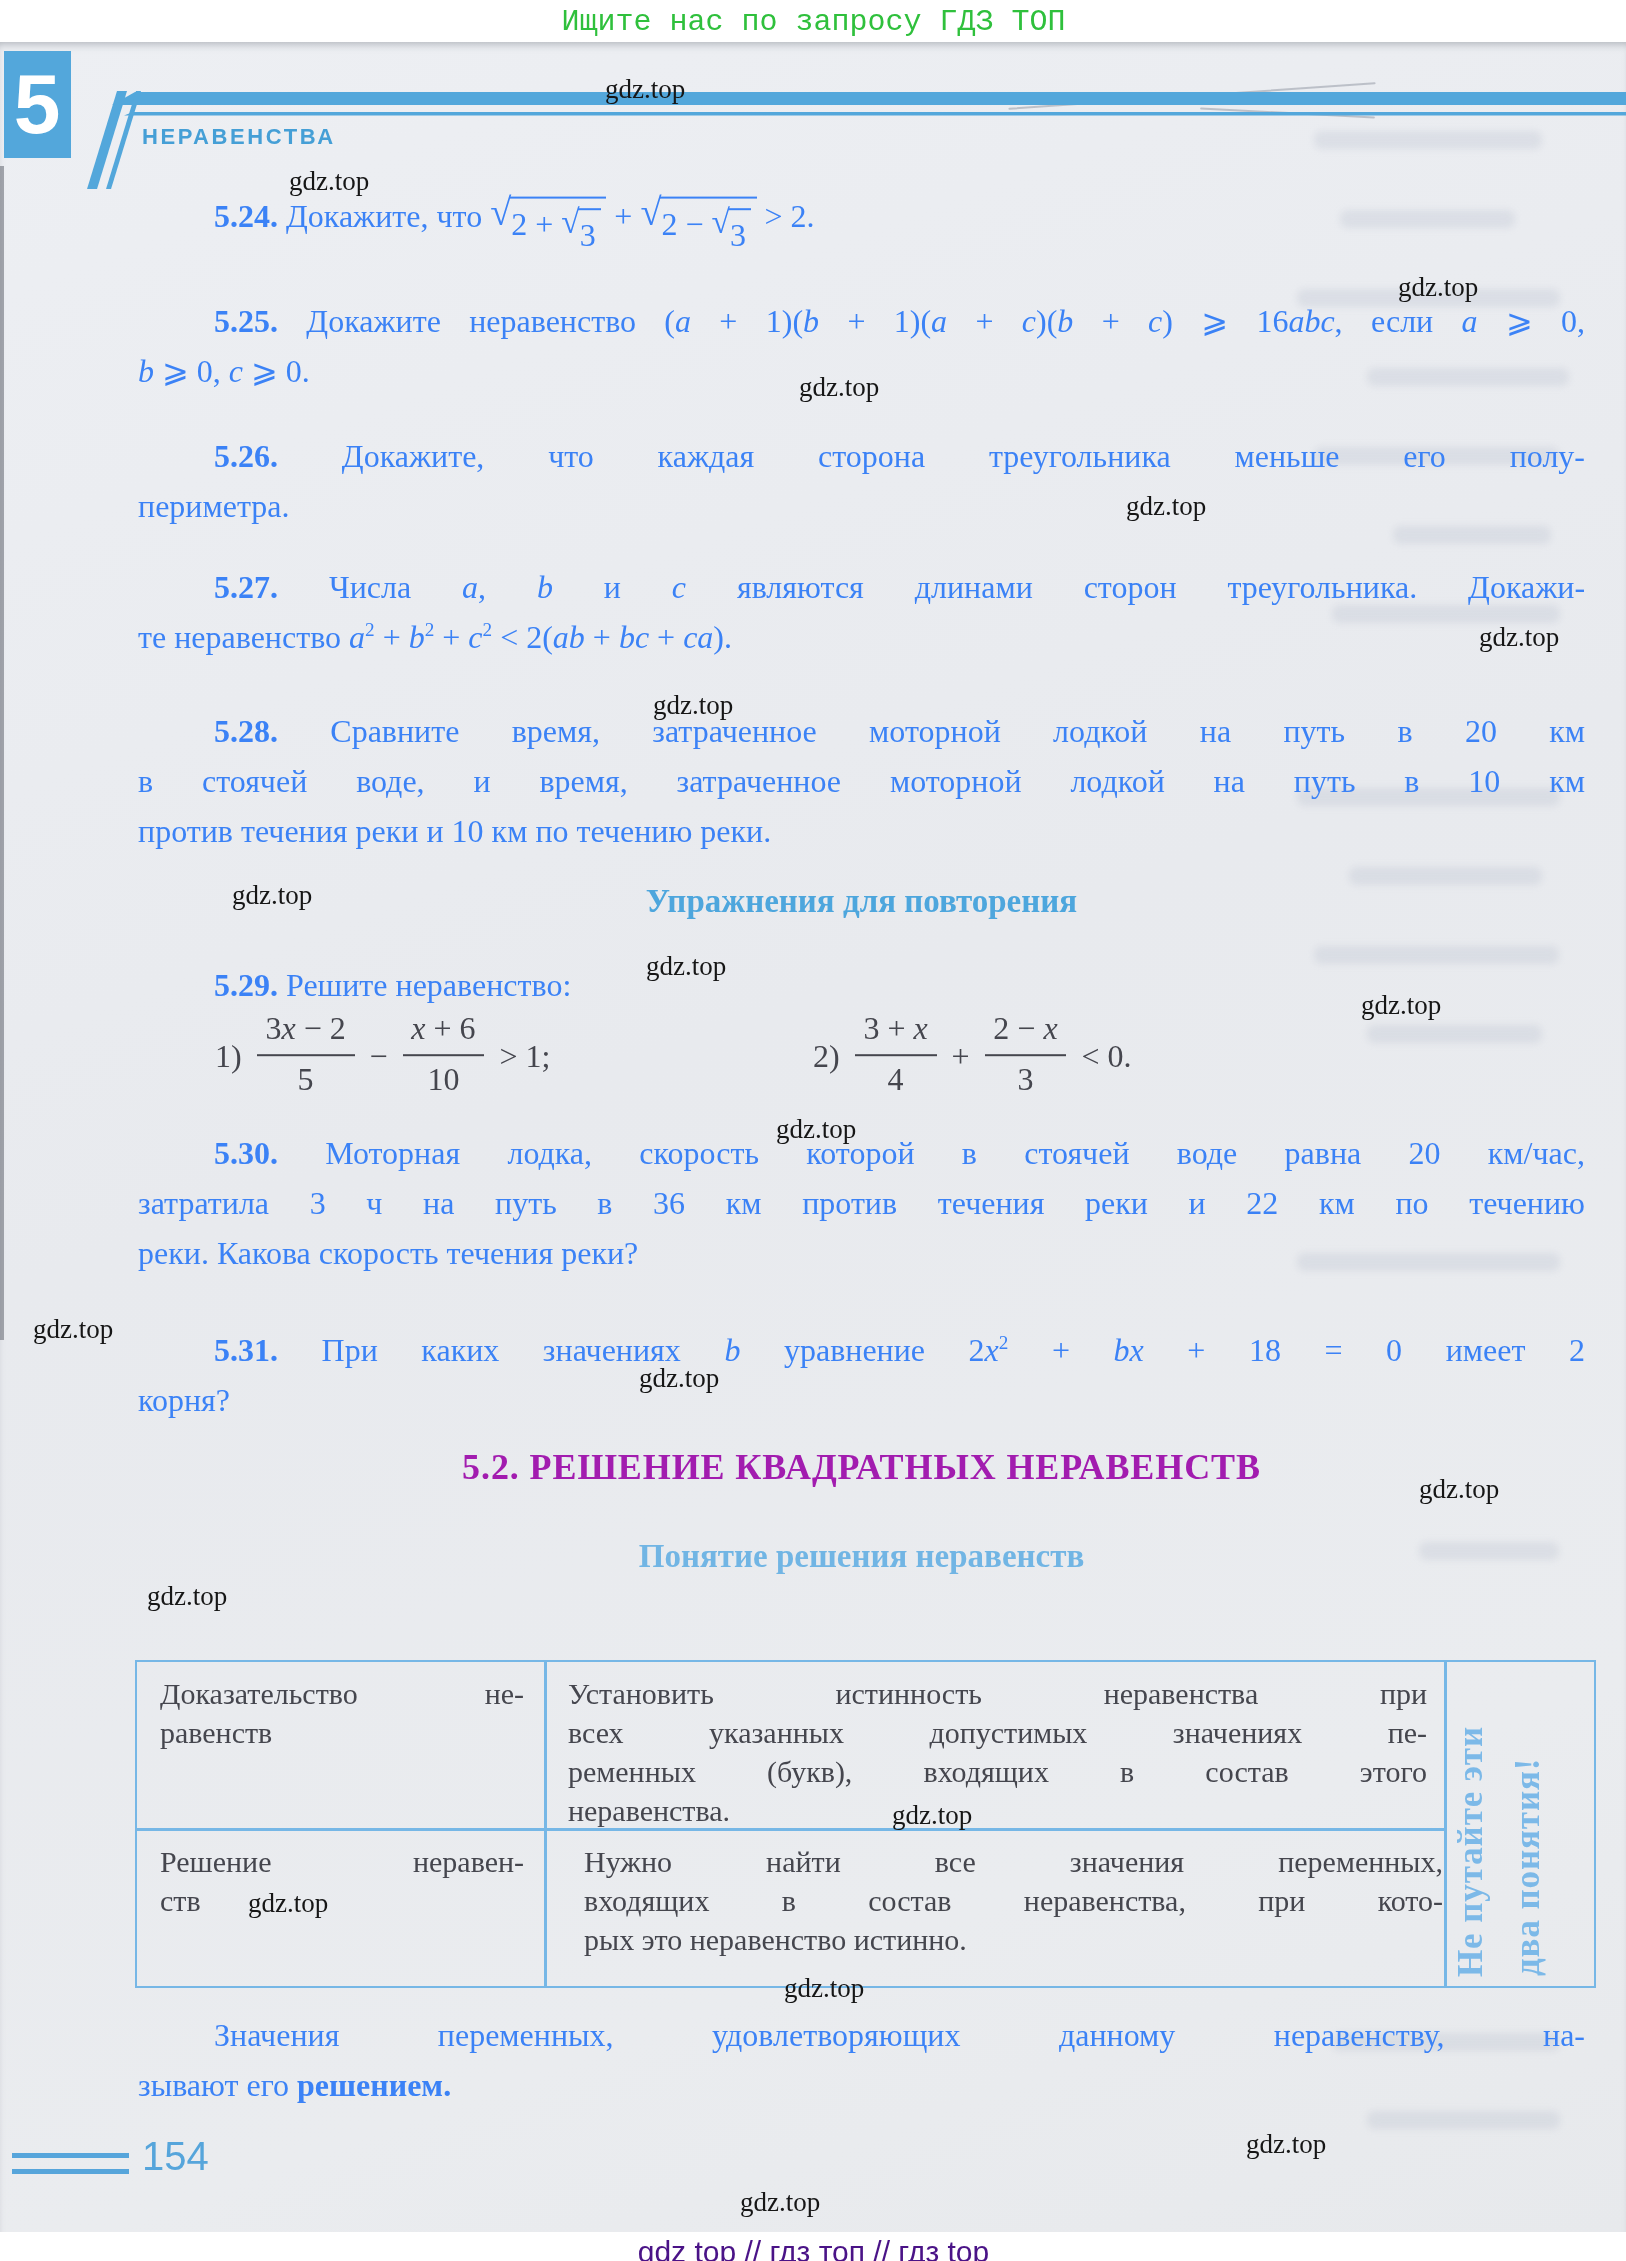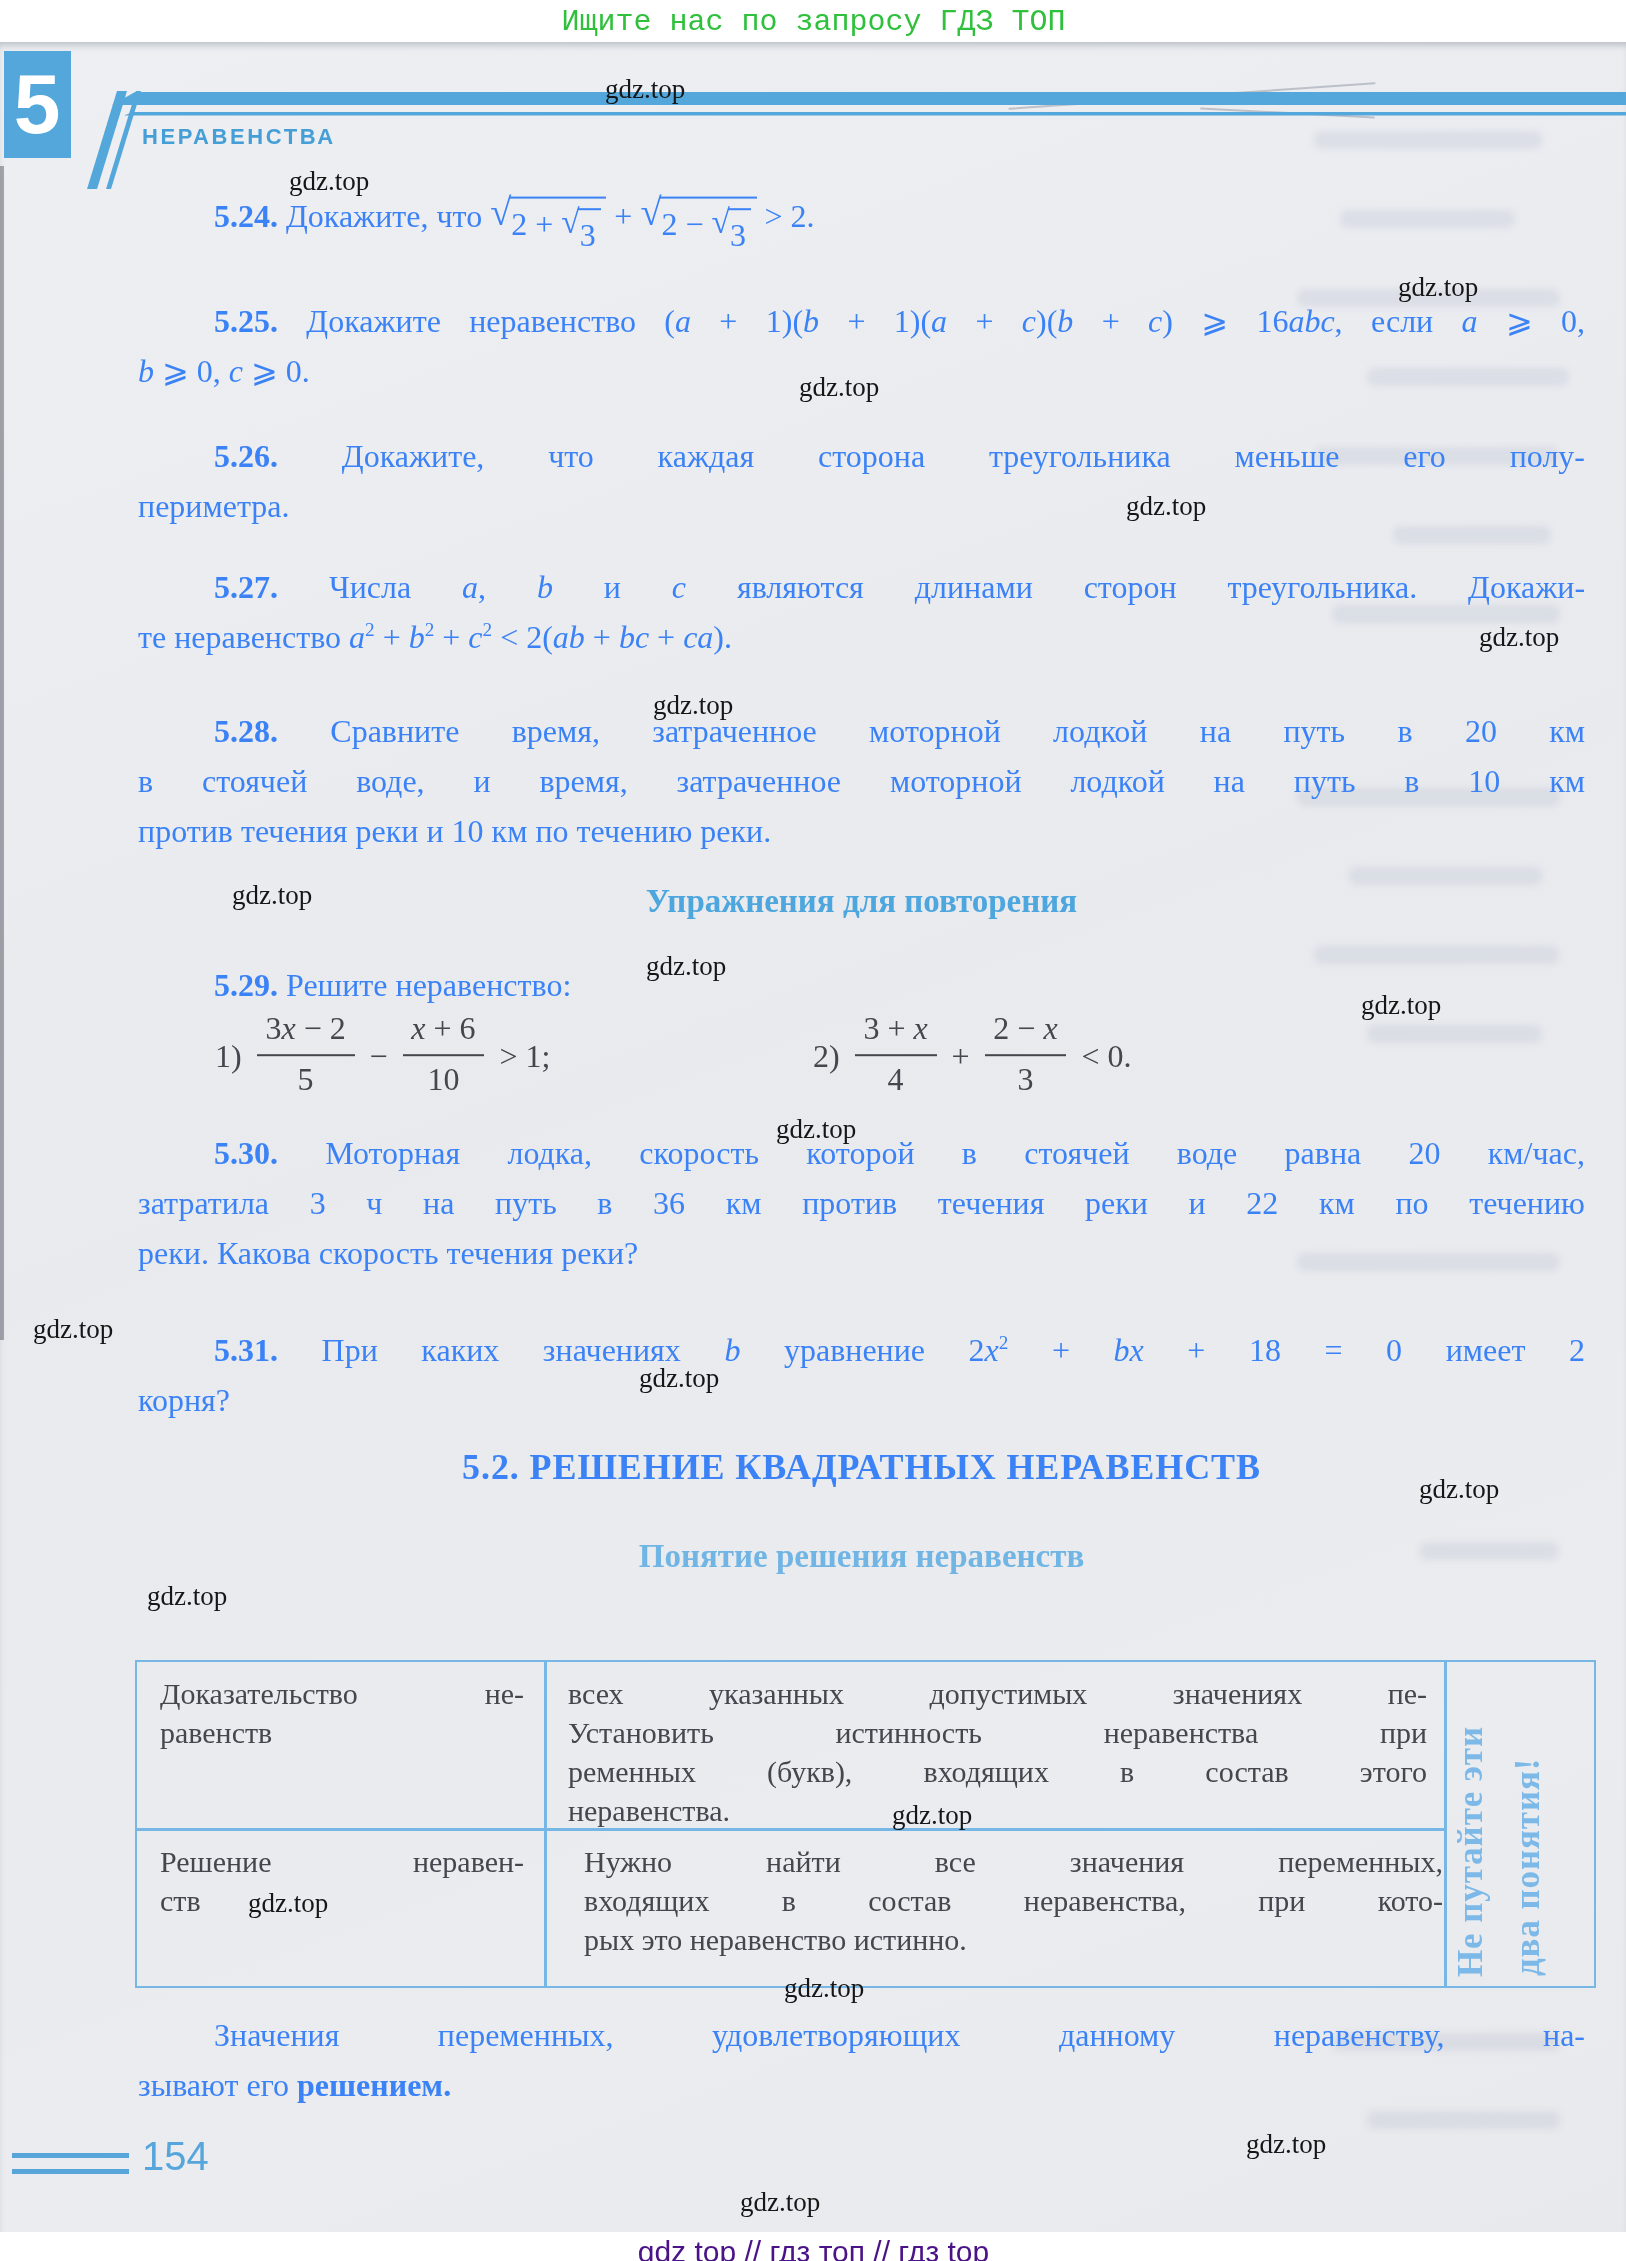--- a/index.html
+++ b/index.html
@@ -31,21 +31,21 @@
               font-size:22px;font-weight:bold;letter-spacing:2.6px;color:#459fd6;text-align:center;}
   
   .para{position:absolute;left:138px;width:1447px;font-size:32px;color:#3b82f6;}
   .para .line{height:50px;line-height:50px;text-align:justify;text-align-last:justify;overflow:visible;}
   .para .line.last{text-align-last:left;}
   .para .line.first{padding-left:76px;}
   sup{font-size:0.6em;line-height:0;vertical-align:super;}
   
   .h-center{position:absolute;left:138px;width:1447px;text-align:center;font-weight:bold;}
   .h-review{top:883px;font-size:33px;color:#4da6dd;}
-  .h-section{top:1446px;font-size:36px;color:#3b82f6;letter-spacing:0.9px;}
+  .h-section{top:1446px;font-size:36px;color:#a21caf;letter-spacing:0.9px;}
   .h-sub{top:1538px;font-size:33px;color:#71b5e4;}
   
   .sqrt{display:inline-flex;align-items:flex-start;transform:translateY(0.05em);white-space:nowrap;}
   .sq-sign{font-size:1.2em;line-height:1;margin-right:-1.8px;transform:translateY(-0.1em);}
   .sq-bar{border-top:2.6px solid currentColor;padding:0 5.3px 0 1.8px;}
   .sq-bar .sq-sign{font-size:1.05em;}
   
   .fritem{position:absolute;font-size:32px;color:#45464e;white-space:nowrap;}
   .frac{display:inline-block;vertical-align:middle;text-align:center;margin:0 7px;transform:translateY(-0.15em);}
   .frac .num{display:block;padding:0 8.8px 7px;}
@@ -163,22 +163,22 @@
 
   <div class="tbl">
     <div class="v1"></div>
     <div class="v2"></div>
     <div class="hdiv"></div>
     <div class="cell" style="left:23px;top:12.3px;width:364px;">
         <div class="line">Доказательство не-</div>
         <div class="line last">равенств</div>
       </div>
     <div class="cell" style="left:431px;top:12.3px;width:859px;">
+        <div class="line">Установить истинность неравенства при</div>
         <div class="line">всех указанных допустимых значениях пе-</div>
-        <div class="line">Установить истинность неравенства при</div>
         <div class="line">ременных (букв), входящих в состав этого</div>
         <div class="line last">неравенства.</div>
       </div>
     <div class="cell" style="left:23px;top:180px;width:364px;">
         <div class="line">Решение неравен-</div>
         <div class="line last">ств</div>
       </div>
     <div class="cell" style="left:447px;top:180px;width:859px;">
         <div class="line">Нужно найти все значения переменных,</div>
         <div class="line">входящих в состав неравенства, при кото-</div>

